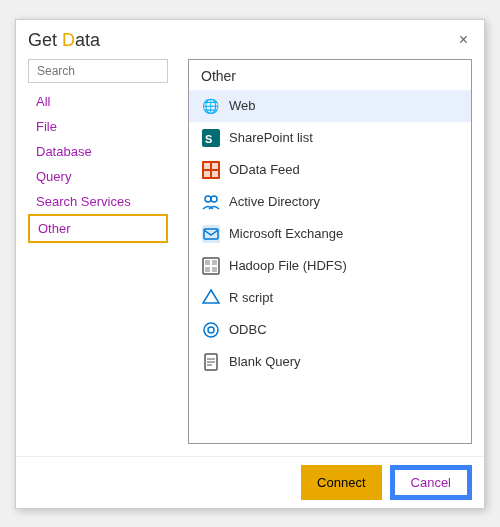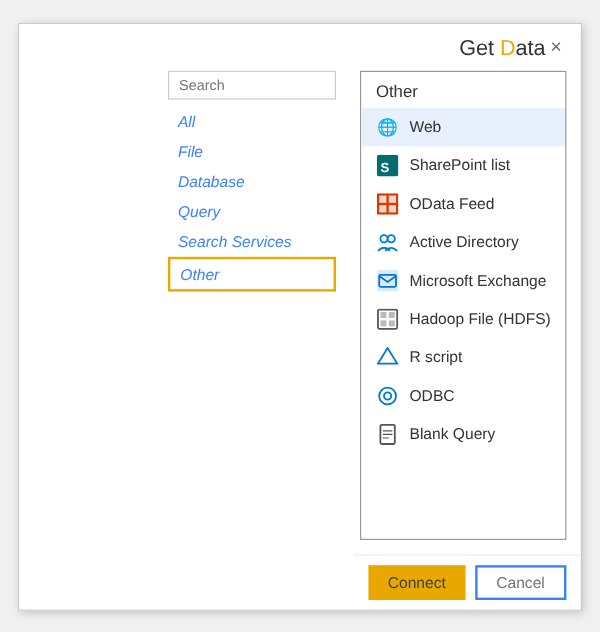--- a/index.html
+++ b/index.html
@@ -15,21 +15,20 @@
     }
     .dialog {
       background: #fff;
       border: 1px solid #ccc;
       box-shadow: 2px 2px 8px rgba(0,0,0,0.2);
       width: 470px;
       height: 490px;
       position: relative;
       display: flex;
       flex-direction: column;
-      align-items: flex-end;
     }
     .dialog-titlebar {
       display: flex;
       align-items: center;
       justify-content: space-between;
       padding: 10px 12px 4px 12px;
     }
     .dialog-title {
       font-size: 18px;
       font-weight: 300;
@@ -64,23 +63,22 @@
       border: 1px solid #ccc;
       padding: 4px 8px;
       font-size: 12px;
       color: #999;
       margin-bottom: 6px;
       outline: none;
     }
     .nav-item {
       padding: 5px 8px;
       cursor: pointer;
-      color: #3b82f6;
-      font-size: 13px;
-      font-style: italic;
+      color: #a21caf;
+      font-size: 13px;
     }
     .nav-item.selected {
       background: #fff;
       border: 2px solid #e8a800;
       font-weight: 500;
     }
     .right-panel {
       flex: 1;
       border: 1px solid #999;
       display: flex;
@@ -121,31 +119,31 @@
     }
     .dialog-footer {
       padding: 8px 12px;
       display: flex;
       justify-content: flex-end;
       gap: 8px;
       border-top: 1px solid #eee;
     }
     .btn-connect {
       background: #e8a800;
-      color: #404040;
+      color: #000000;
       border: none;
       padding: 5px 16px;
       font-size: 13px;
       cursor: pointer;
       font-weight: 500;
     }
     .btn-cancel {
       background: #fff;
-      color: #737373;
-      border: 2px solid #3b82f6;
+      color: #a21caf;
+      border: 5px solid #3b82f6;
       padding: 5px 16px;
       font-size: 13px;
       cursor: pointer;
     }
     
     .icon-web { color: #0078d4; }
     .icon-sharepoint { color: #036c70; }
     .icon-odata { color: #d83b01; }
     .icon-ad { color: #0078d4; }
     .icon-exchange { color: #0078d4; }

